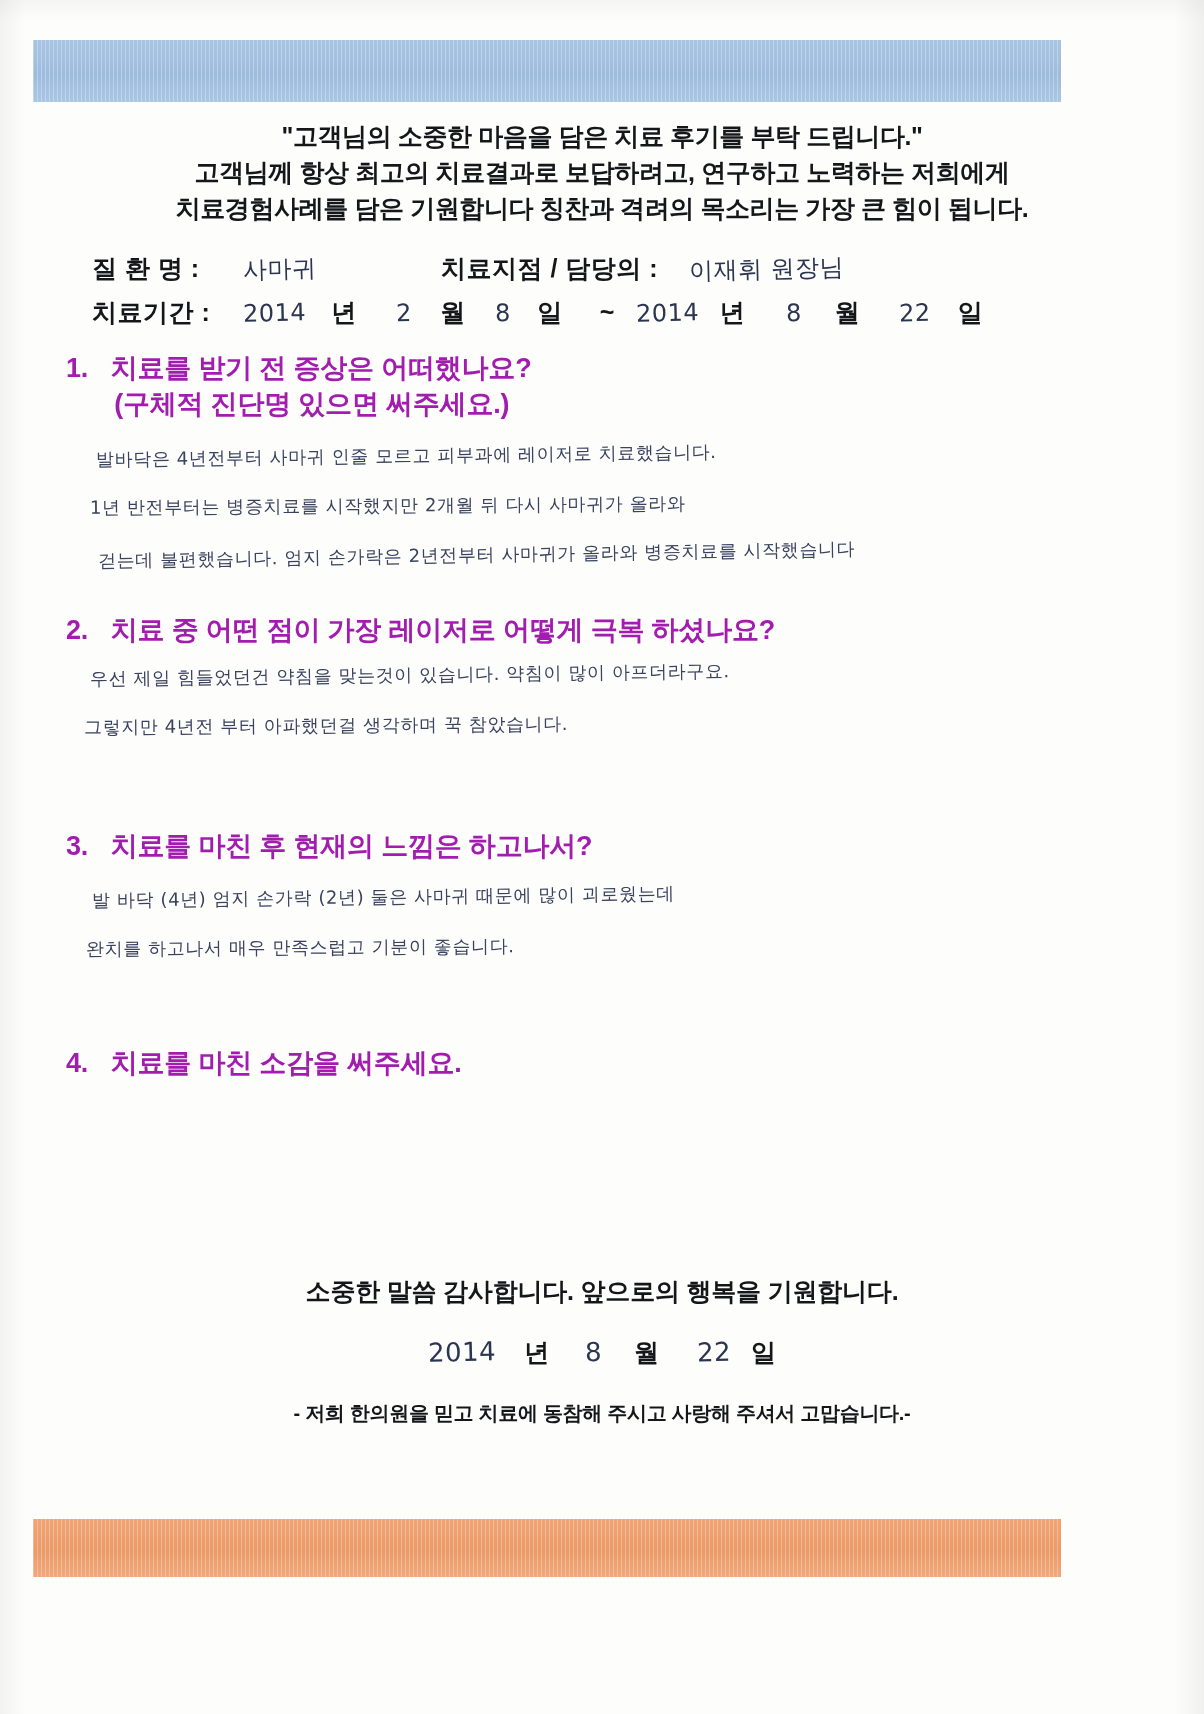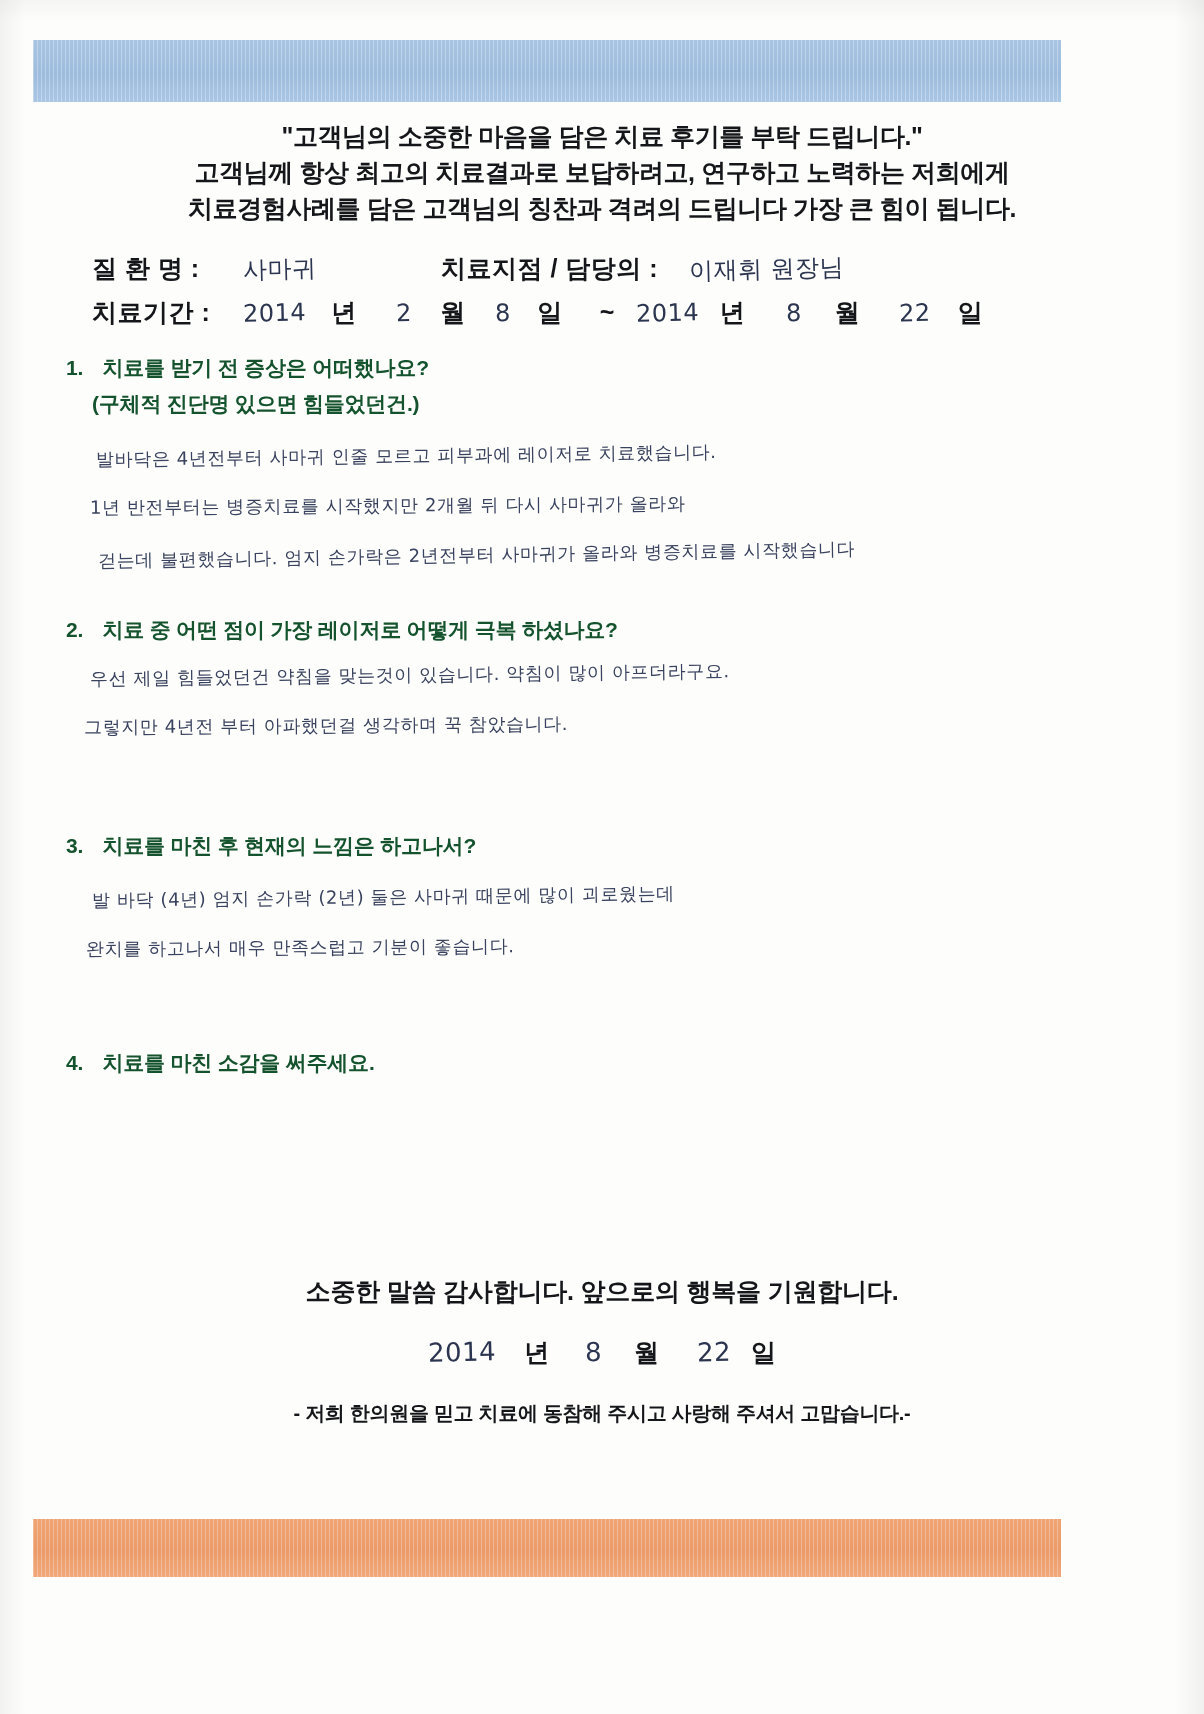--- a/index.html
+++ b/index.html
@@ -81,25 +81,26 @@
     color: #2c3550;
     font-size: 24px;
     letter-spacing: 0.5px;
     display: inline-block;
     transform: rotate(-1.4deg);
   }
 
   .q {
     position: absolute;
     left: 66px;
-    font-size: 21px;
+    font-size: 27px;
     font-weight: 700;
     letter-spacing: -0.2px;
-    color: #14532d;
+    color: #a21caf;
     line-height: 36px;
+    text-align: center;
   }
   .q .sub { display: block; margin-left: 26px; }
 
   .answer {
     position: absolute;
     font-family: "DejaVu Sans", sans-serif;
     color: #39425e;
     font-size: 18px;
     line-height: 50px;
     letter-spacing: 0.6px;
@@ -150,21 +151,21 @@
 
 <div class="page">
 
   <div class="paper-tint"></div>
 
   <div class="band band-top"></div>
 
   <div class="intro">
     <div>"고객님의 소중한 마음을 담은 치료 후기를 부탁 드립니다."</div>
     <div>고객님께 항상 최고의 치료결과로 보답하려고, 연구하고 노력하는 저희에게</div>
-    <div>치료경험사례를 담은 고객님의 칭찬과 격려의 드립니다 가장 큰 힘이 됩니다.</div>
+    <div>치료경험사례를 담은 기원합니다 칭찬과 격려의 목소리는 가장 큰 힘이 됩니다.</div>
   </div>
 
   <div class="field-row row1">
     <span class="lbl">질 환 명 :</span>
     <span class="gap" style="width:28px"></span>
     <span class="hand">사마귀</span>
     <span class="gap" style="width:110px"></span>
     <span class="lbl">치료지점 / 담당의 :</span>
     <span class="gap" style="width:16px"></span>
     <span class="hand">이재휘 원장님</span>
@@ -197,21 +198,21 @@
     <span class="gap" style="width:24px"></span>
     <span class="hand">22</span>
     <span class="gap" style="width:12px"></span>
     <span class="lbl">일</span>
   </div>
 
   <div class="q" style="top:350px">
     <span>1.</span>
     <span class="gap" style="width:8px"></span>
     <span>치료를 받기 전 증상은 어떠했나요?</span>
-    <span class="sub">(구체적 진단명 있으면 힘들었던건.)</span>
+    <span class="sub">(구체적 진단명 있으면 써주세요.)</span>
   </div>
   <div class="answer" style="top:430px; left:96px">
     <span class="ln">발바닥은 4년전부터 사마귀 인줄 모르고 피부과에 레이저로 치료했습니다.</span>
     <span class="ln">1년 반전부터는 병증치료를 시작했지만 2개월 뒤 다시 사마귀가 올라와</span>
     <span class="ln">걷는데 불편했습니다. 엄지 손가락은 2년전부터 사마귀가 올라와 병증치료를 시작했습니다</span>
   </div>
 
   <div class="q" style="top:612px">
     <span>2.</span>
     <span class="gap" style="width:8px"></span>

